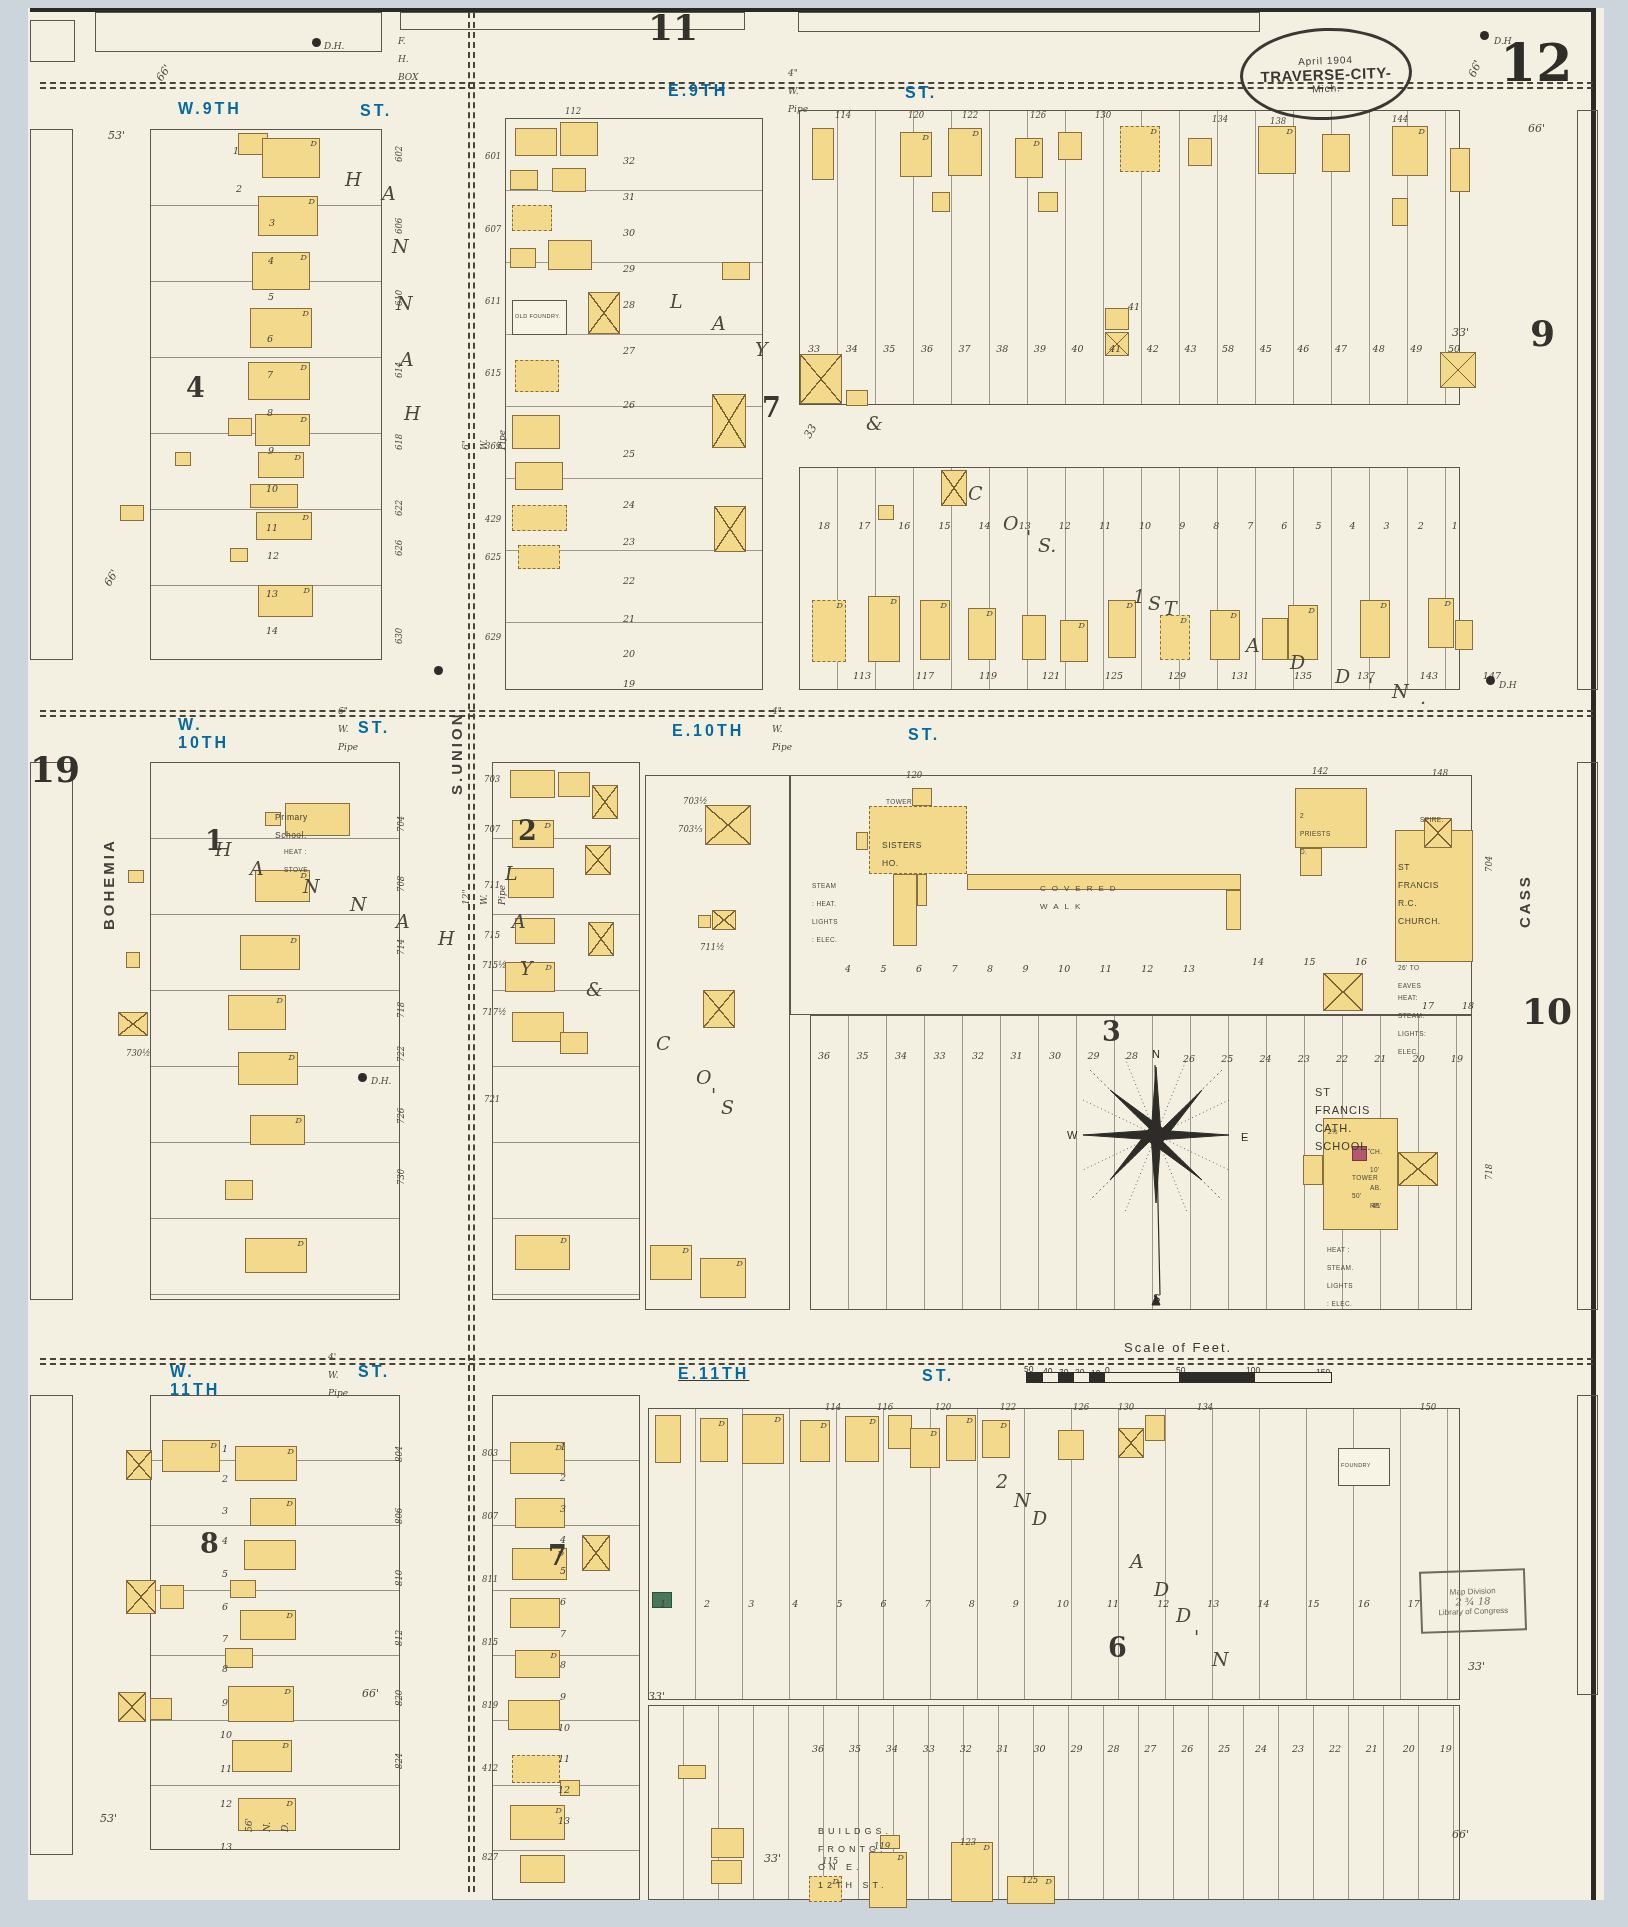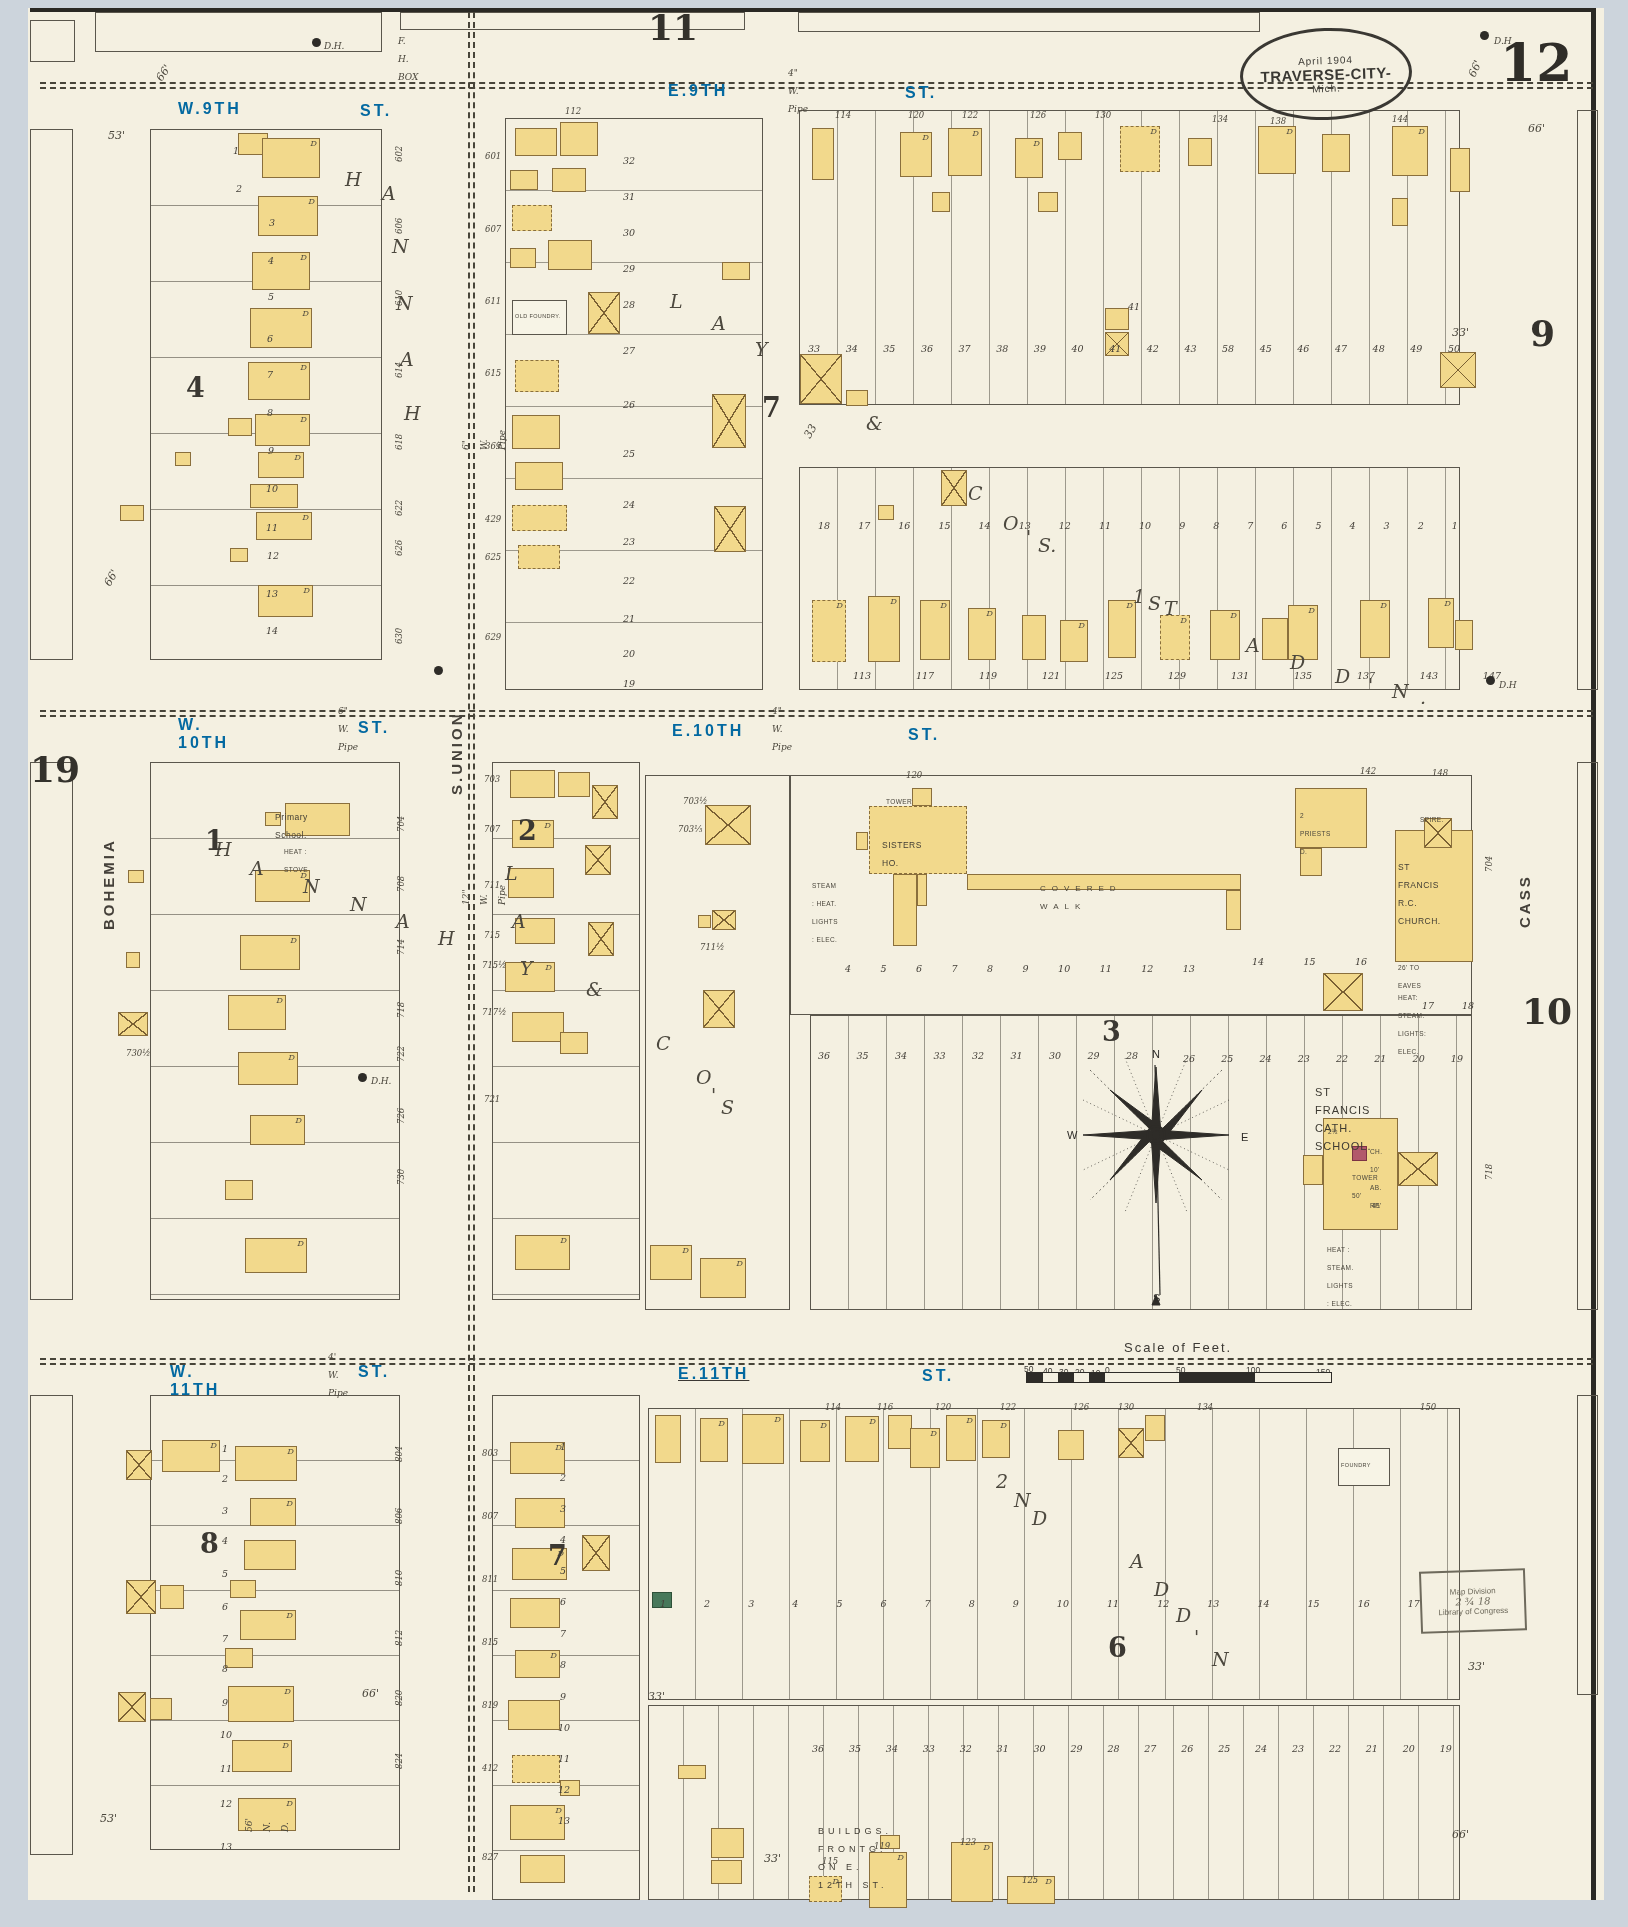--- a/index.html
+++ b/index.html
@@ -615,21 +615,21 @@
     <div class="lbl ln" style="left: 623px; top: 394px;"><span>26</span></div>
     <div class="lbl ln" style="left: 623px; top: 443px;"><span>25</span></div>
     <div class="lbl ln" style="left: 623px; top: 494px;"><span>24</span></div>
     <div class="lbl ln" style="left: 623px; top: 531px;"><span>23</span></div>
     <div class="lbl ln" style="left: 623px; top: 570px;"><span>22</span></div>
     <div class="lbl ln" style="left: 623px; top: 608px;"><span>21</span></div>
     <div class="lbl ln" style="left: 623px; top: 643px;"><span>20</span></div>
     <div class="lbl ln" style="left: 623px; top: 673px;"><span>19</span></div>
     <div class="lbl ln" style="left: 1128px; top: 296px;"><span>41</span></div>
     <div class="lbl hn" style="left: 906px; top: 764px;"><span>120</span></div>
-    <div class="lbl hn" style="left: 1360px; top: 760px;"><span>142</span></div>
+    <div class="lbl hn" style="left: 1312px; top: 760px;"><span>142</span></div>
     <div class="lbl hn" style="left: 1432px; top: 762px;"><span>148</span></div>
     <div class="lbl hn" style="left: 683px; top: 790px;"><span>703½</span></div>
     <div class="lbl hn" style="left: 678px; top: 818px;"><span>703⅓</span></div>
     <div class="lbl hn" style="left: 700px; top: 936px;"><span>711½</span></div>
     <div class="lbl hn rot" style="left: 390px; top: 832px; transform: rotate(-90deg);"><span>704</span></div>
     <div class="lbl hn rot" style="left: 390px; top: 892px; transform: rotate(-90deg);"><span>708</span></div>
     <div class="lbl hn rot" style="left: 390px; top: 955px; transform: rotate(-90deg);"><span>714</span></div>
     <div class="lbl hn rot" style="left: 390px; top: 1018px; transform: rotate(-90deg);"><span>718</span></div>
     <div class="lbl hn rot" style="left: 390px; top: 1062px; transform: rotate(-90deg);"><span>722</span></div>
     <div class="lbl hn rot" style="left: 390px; top: 1124px; transform: rotate(-90deg);"><span>726</span></div>

